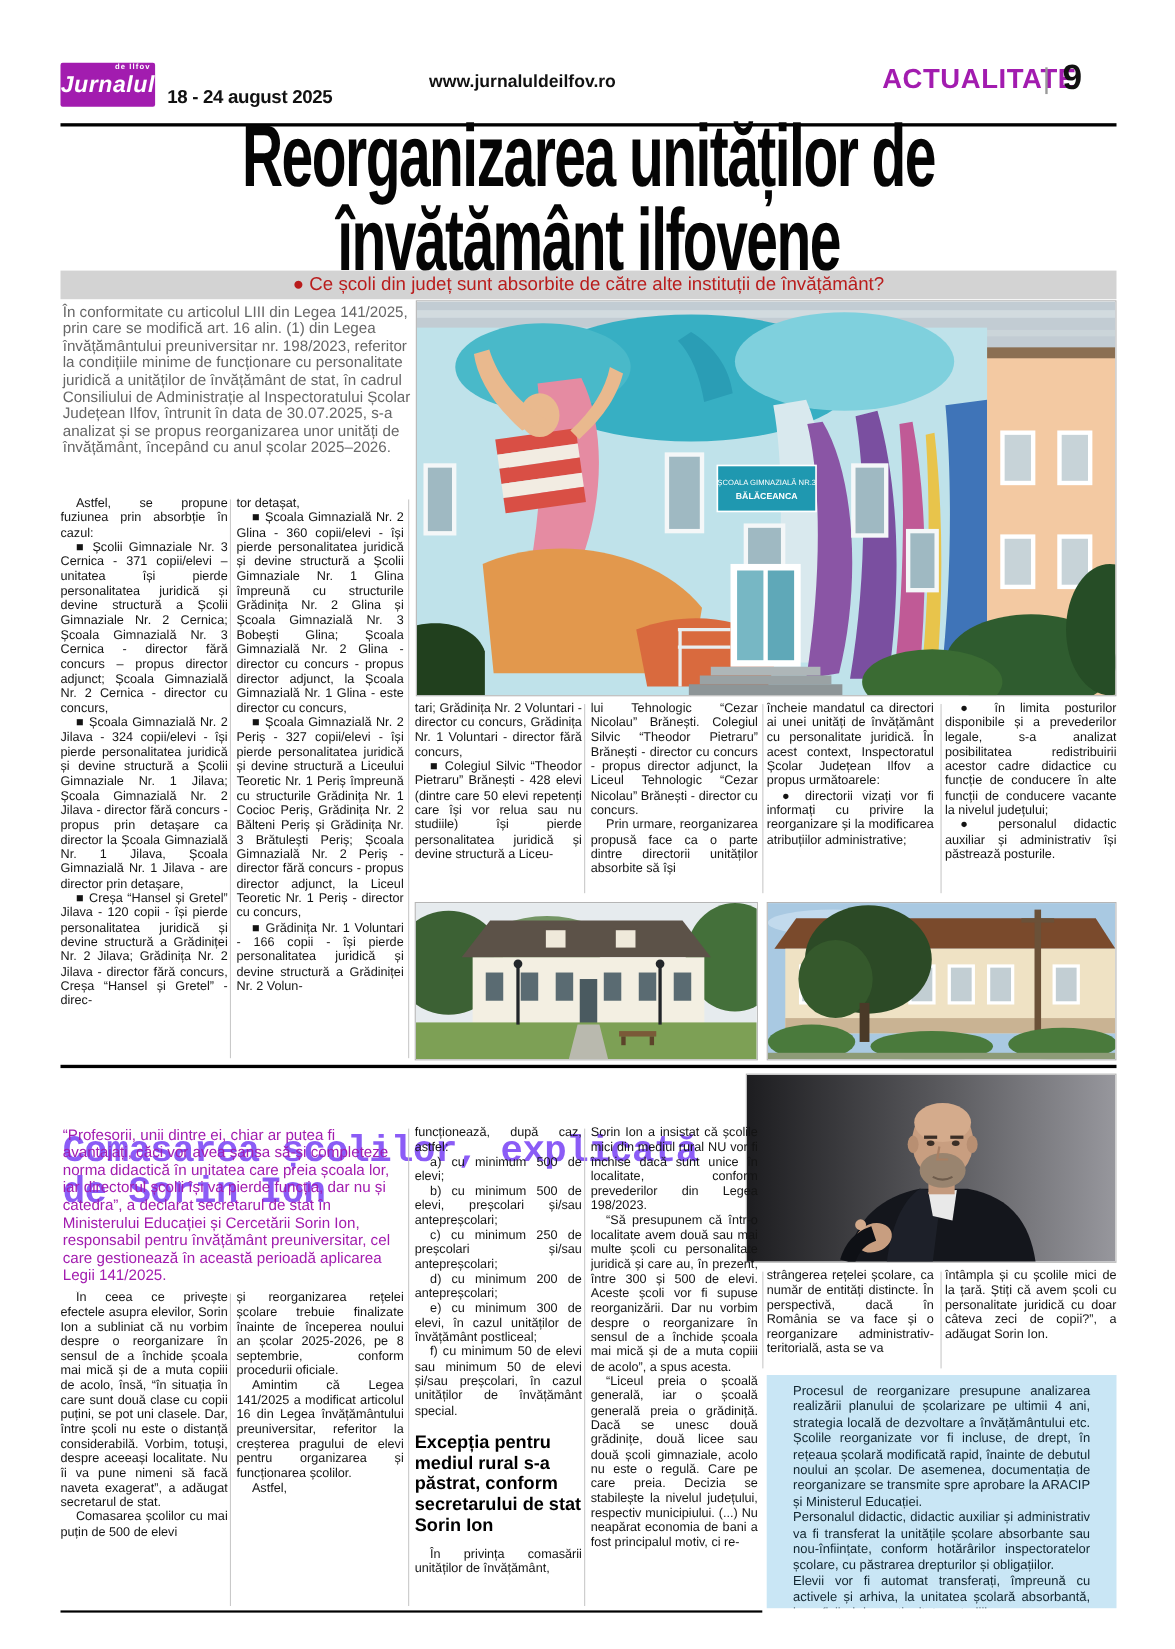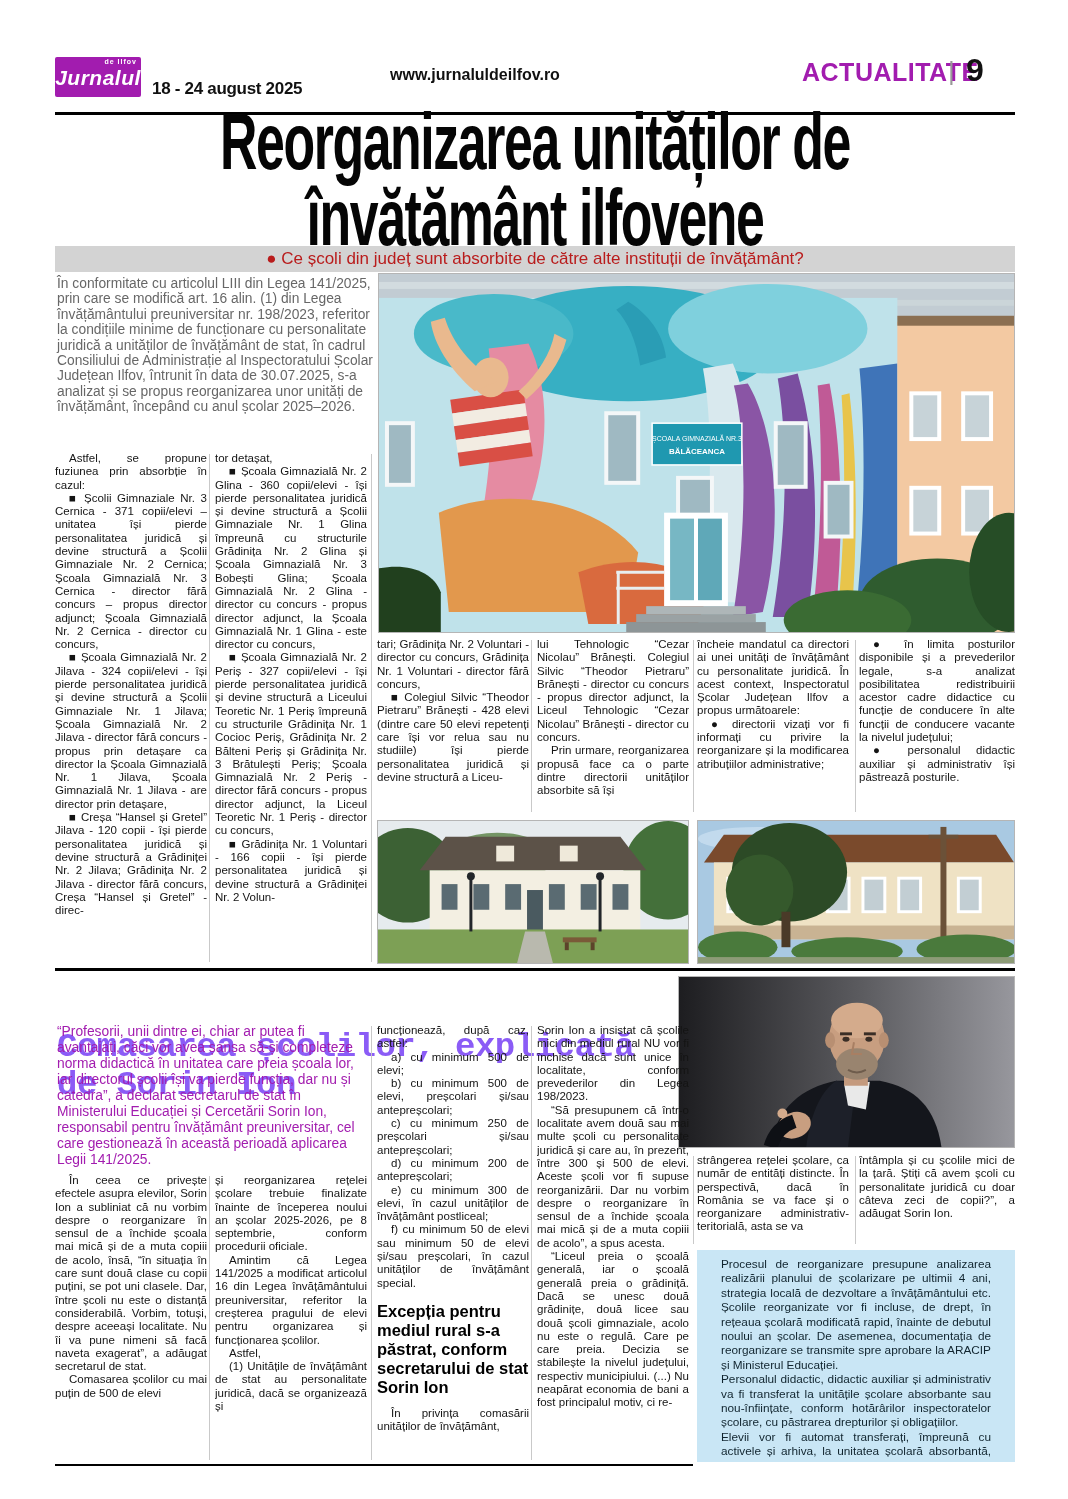--- a/index.html
+++ b/index.html
@@ -295,21 +295,20 @@
   </div>
 
   <div class="abs col cA">
       <p>În ceea ce privește efectele asupra elevilor, Sorin Ion a subliniat că nu vorbim despre o reorganizare în sensul de a închide școala mai mică și de a muta copiii de acolo, însă, “în situația în care sunt două clase cu copii puțini, se pot uni clasele. Dar, între școli nu este o distanță considerabilă. Vorbim, totuși, despre aceeași localitate. Nu îi va pune nimeni să facă naveta exagerat”, a adăugat secretarul de stat.</p>
       <p>Comasarea școlilor cu mai puțin de 500 de elevi</p>
     </div>
   <div class="abs col cB">
       <p class="ni">și reorganizarea rețelei școlare trebuie finalizate înainte de începerea noului an școlar 2025-2026, pe 8 septembrie, conform procedurii oficiale.</p>
       <p>Amintim că Legea 141/2025 a modificat articolul 16 din Legea învățământului preuniversitar, referitor la creșterea pragului de elevi pentru organizarea și funcționarea școlilor.</p>
       <p>Astfel,</p>
-      <p>(1) Unitățile de învățământ de stat au personalitate juridică, dacă se organizează și</p>
     </div>
   <div class="abs col cC">
       <p class="ni">funcționează, după caz, astfel:</p>
       <p>a) cu minimum 500 de elevi;</p>
       <p>b) cu minimum 500 de elevi, preșcolari și/sau antepreșcolari;</p>
       <p>c) cu minimum 250 de preșcolari și/sau antepreșcolari;</p>
       <p>d) cu minimum 200 de antepreșcolari;</p>
       <p>e) cu minimum 300 de elevi, în cazul unităților de învățământ postliceal;</p>
       <p>f) cu minimum 50 de elevi sau minimum 50 de elevi și/sau preșcolari, în cazul unităților de învățământ special.</p>
       <p class="sub">Excepția pentru mediul rural s-a păstrat, conform secretarului de stat Sorin Ion</p>

